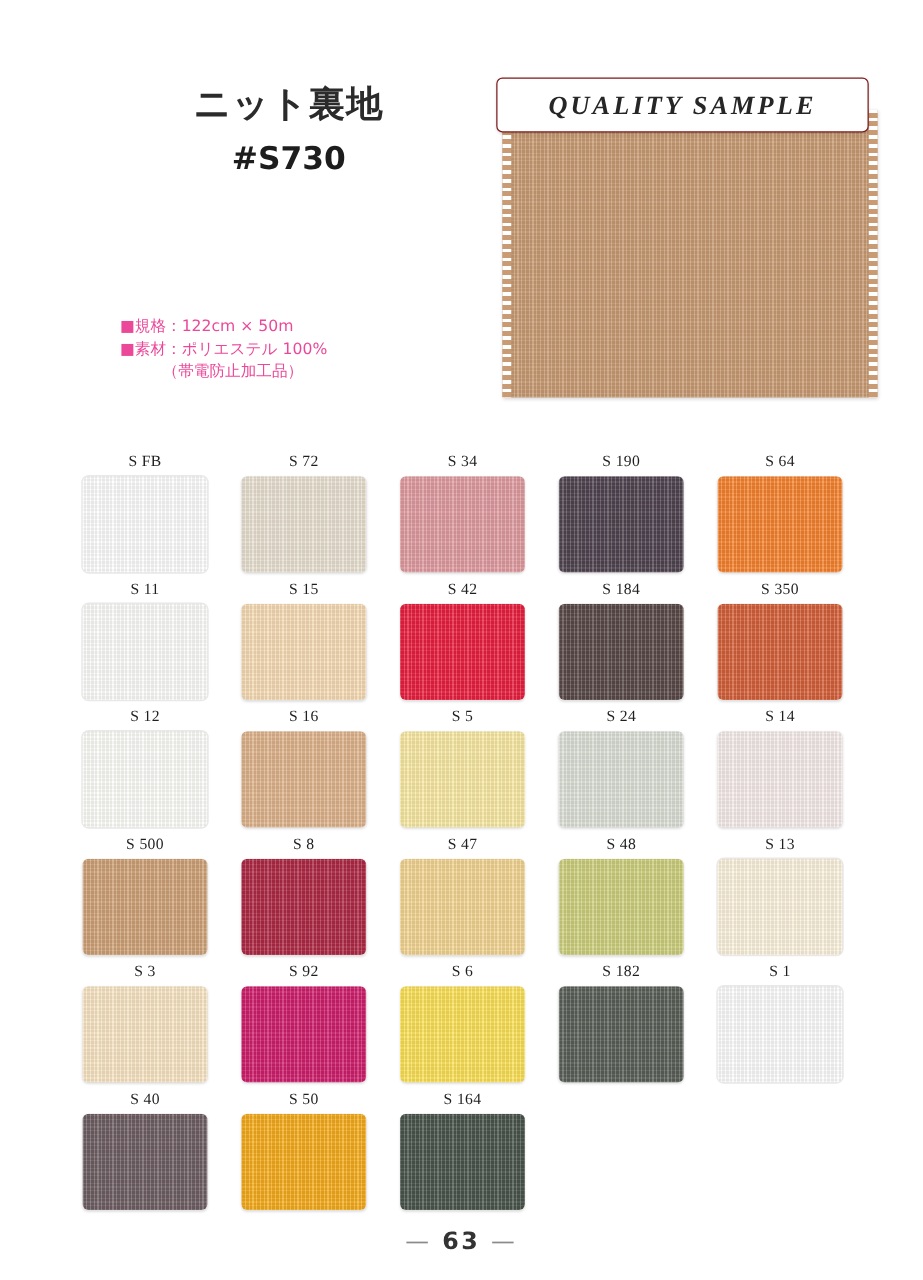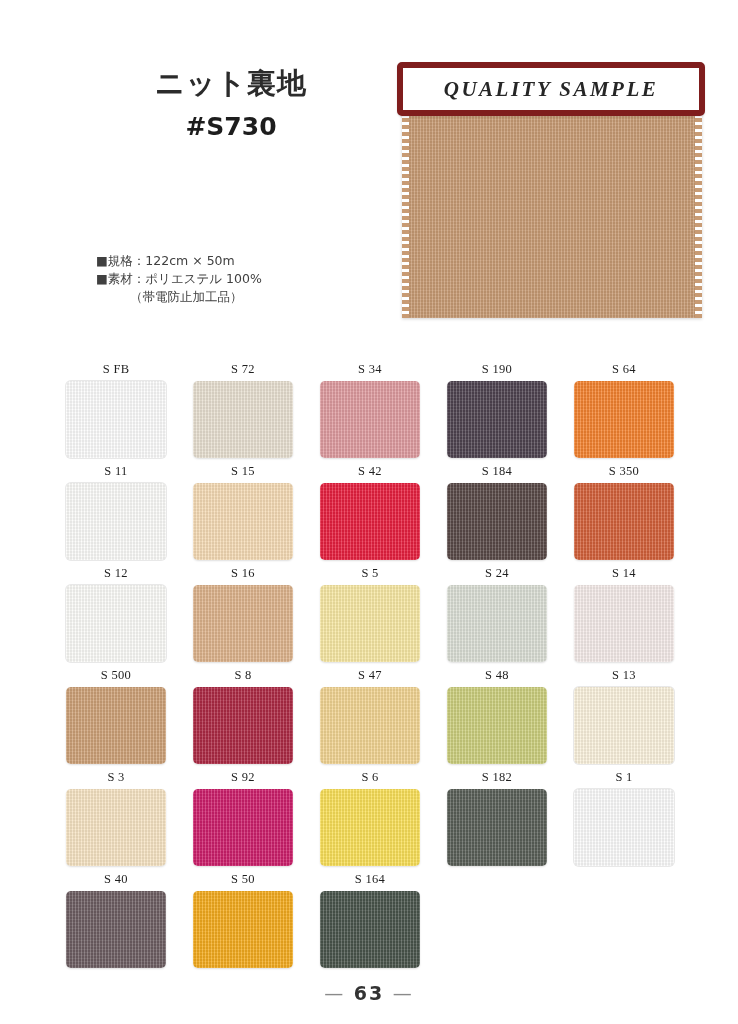--- a/index.html
+++ b/index.html
@@ -29,21 +29,21 @@
     font-size:25px;
     letter-spacing:0px;
     color:#1d1d1d;
     margin-top:12px;
   }
 
   #spec-block{
     position:absolute;left:96px;top:252px;width:280px;
     font-family:"DejaVu Sans",sans-serif;
     font-size:12.5px;
-    color:#404040;
+    color:#ec4899;
     line-height:1.45;
   }
   #spec-block .spec-line{white-space:nowrap;}
   #spec-block .spec-sub{padding-left:34px;}
 
   
   #sample-wrap{position:absolute;left:402px;top:88px;width:300px;height:230px;}
   #sample-swatch{
     position:absolute;left:0;top:0;width:300px;height:230px;
     background-color:#c89b74;
@@ -56,21 +56,21 @@
     content:"";position:absolute;left:0;top:0;bottom:0;width:7px;
     background:repeating-linear-gradient(0deg,#c89b74 0px,#c89b74 4px,#ffffff 4px,#ffffff 7px);
   }
   #sample-swatch:after{
     content:"";position:absolute;right:0;top:0;bottom:0;width:7px;
     background:repeating-linear-gradient(0deg,#c89b74 0px,#c89b74 4px,#ffffff 4px,#ffffff 7px);
   }
   #quality-label{
     position:absolute;left:-5px;top:-26px;width:296px;height:42px;
     background:#ffffff;
-    border:6px solid #7f1d1d;
+    border:1px solid #7f1d1d;
     border-radius:5px;
     box-shadow:0 1px 2px rgba(0,0,0,.12);
     display:flex;align-items:center;justify-content:center;
     z-index:3;
   }
   #quality-label-text{
     font-family:"Liberation Serif",serif;
     font-style:italic;font-weight:bold;
     font-size:21px;letter-spacing:2.5px;
     color:#262626;

